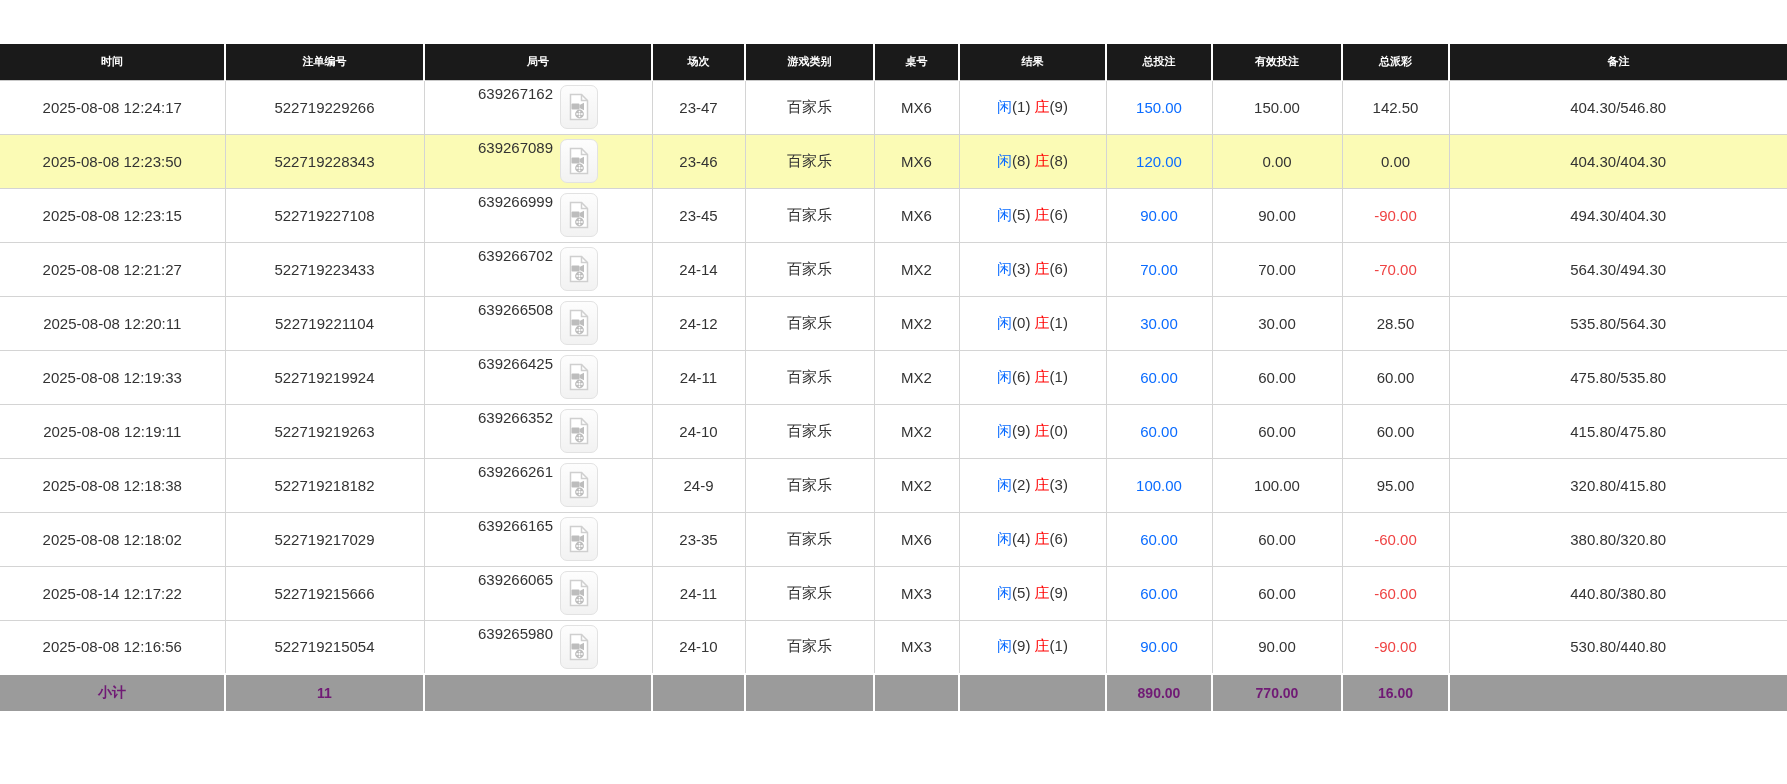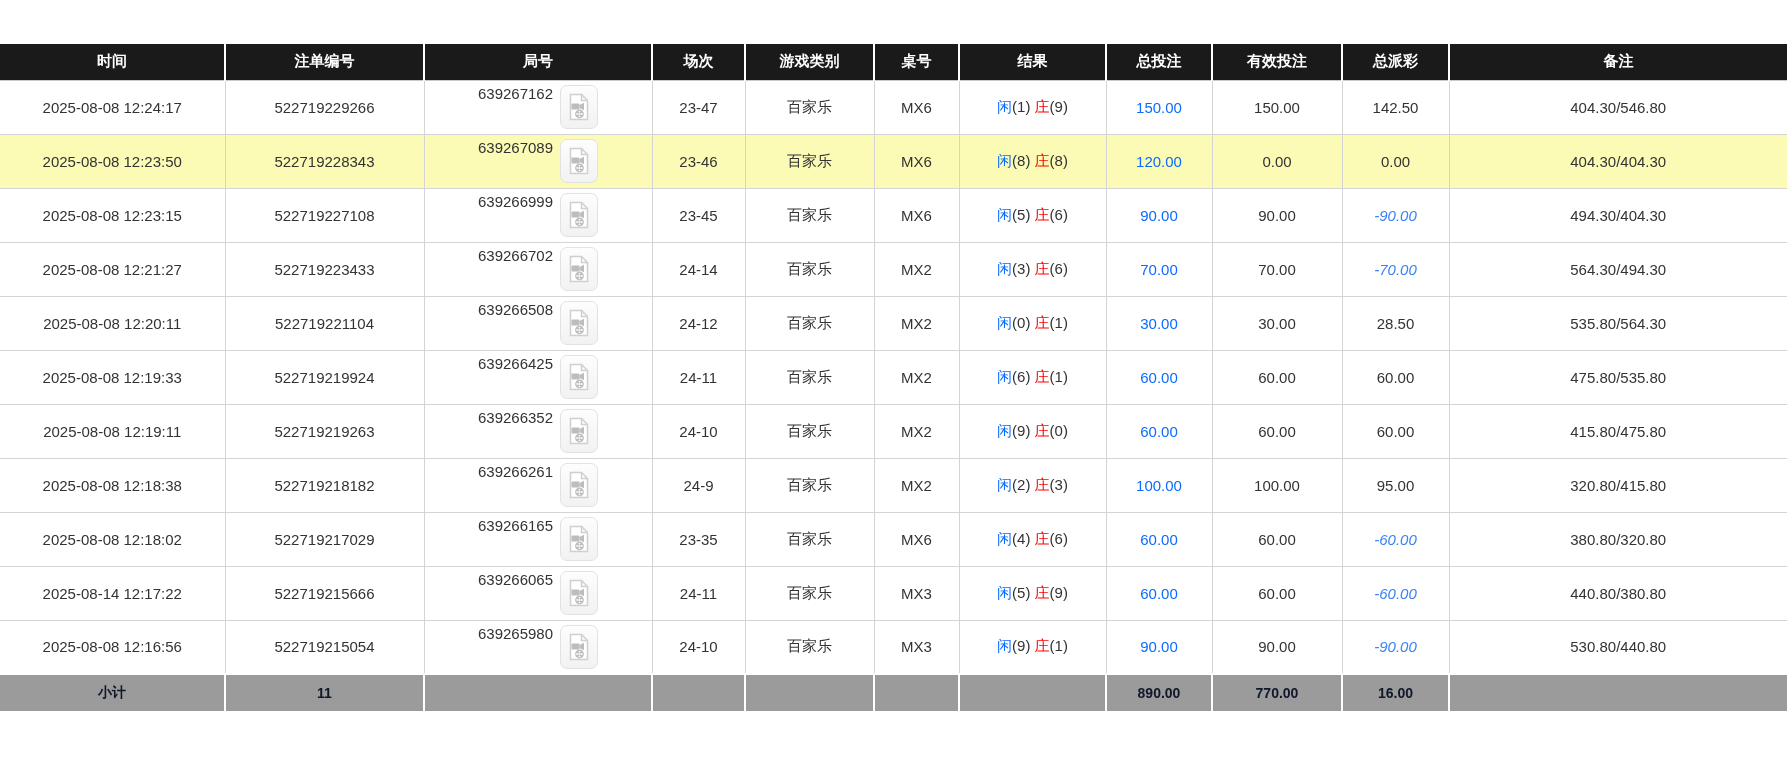--- a/index.html
+++ b/index.html
@@ -16,21 +16,21 @@
     table-layout: fixed;
   }
   col.c1{width:225px} col.c2{width:199px} col.c3{width:228px} col.c4{width:93px}
   col.c5{width:129px} col.c6{width:85px} col.c7{width:147px} col.c8{width:106px}
   col.c9{width:130px} col.c10{width:107px} col.c11{width:auto}
 
   thead th {
     background: #1a1a1a;
     color: #fff;
     font-weight: bold;
-    font-size: 15px;
+    font-size: 11px;
     height: 36px;
     text-align: center;
     border-left: 2px solid #fff;
     padding: 0 4px;
   }
   thead th:first-child { border-left: none; }
 
   tbody td {
     height: 54px;
     text-align: center;
@@ -41,34 +41,34 @@
     border-top: 1px solid #c9c9c9;
     padding: 0 4px;
     overflow: hidden;
   }
   tbody td:first-child { border-left: none; }
   tbody td:last-child  { border-right: none; }
   tbody tr.hl td { background: #fbfbb5; }
 
   tfoot td {
     background: #9b9b9b;
-    color: #0f172a;
+    color: #701a75;
     font-weight: bold;
     font-size: 14px;
     height: 37px;
     text-align: center;
     border-left: 2px solid #fff;
     border-top: 2px solid #fff;
     padding: 0 4px;
   }
   tfoot td:first-child { border-left: none; }
 
   .blue { color: #0b6cff; }
   .red  { color: #ff0000; }
-  .neg  { color: #3b82f6; font-style: italic; }
+  .neg  { color: #ef4444; }
 
   .gameno { display: inline-flex; justify-content: center; gap: 7px; }
   .video-btn {
     display: inline-flex; align-items: center; justify-content: center;
     width: 38px; height: 44px;
     border: 1px solid #e2e2e2;
     border-radius: 7px;
     background: linear-gradient(#fdfdfd, #f2f2f2);
     cursor: pointer;
     padding: 0;

